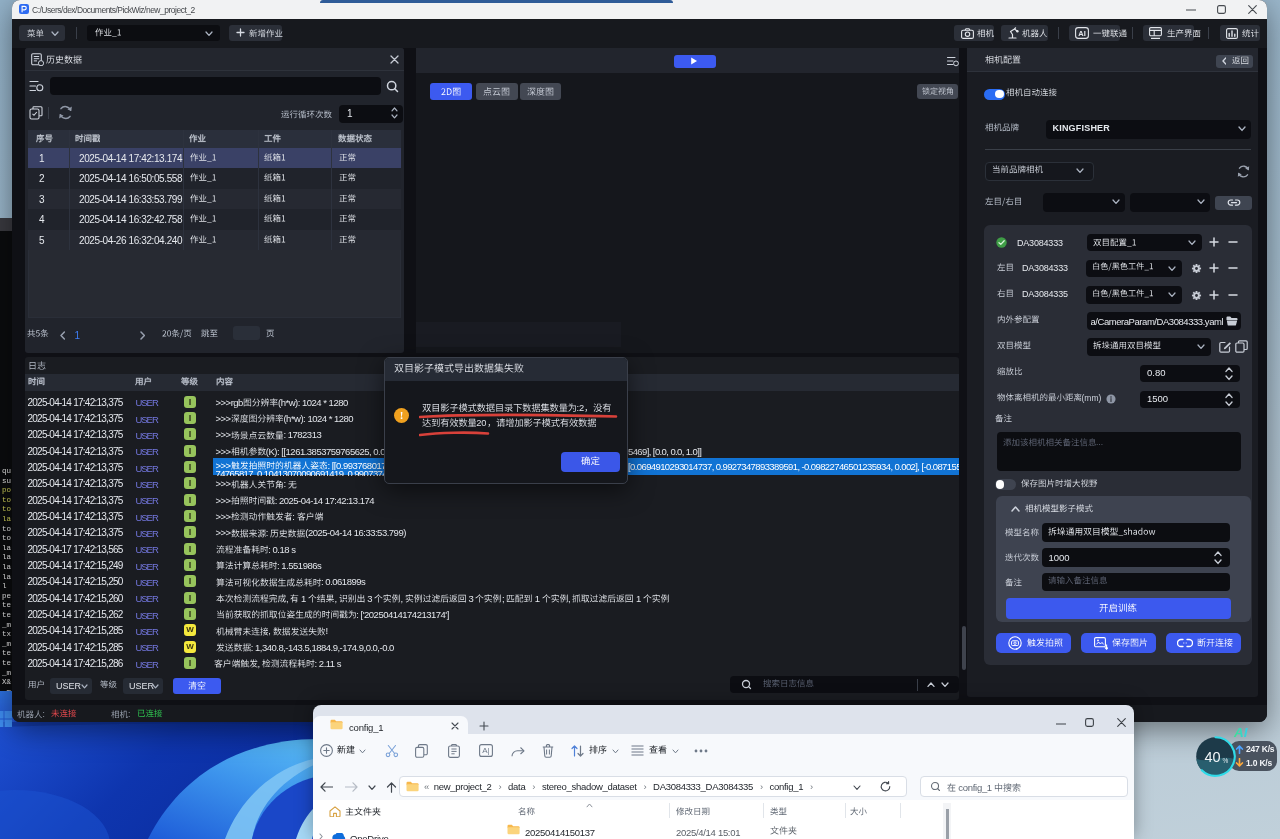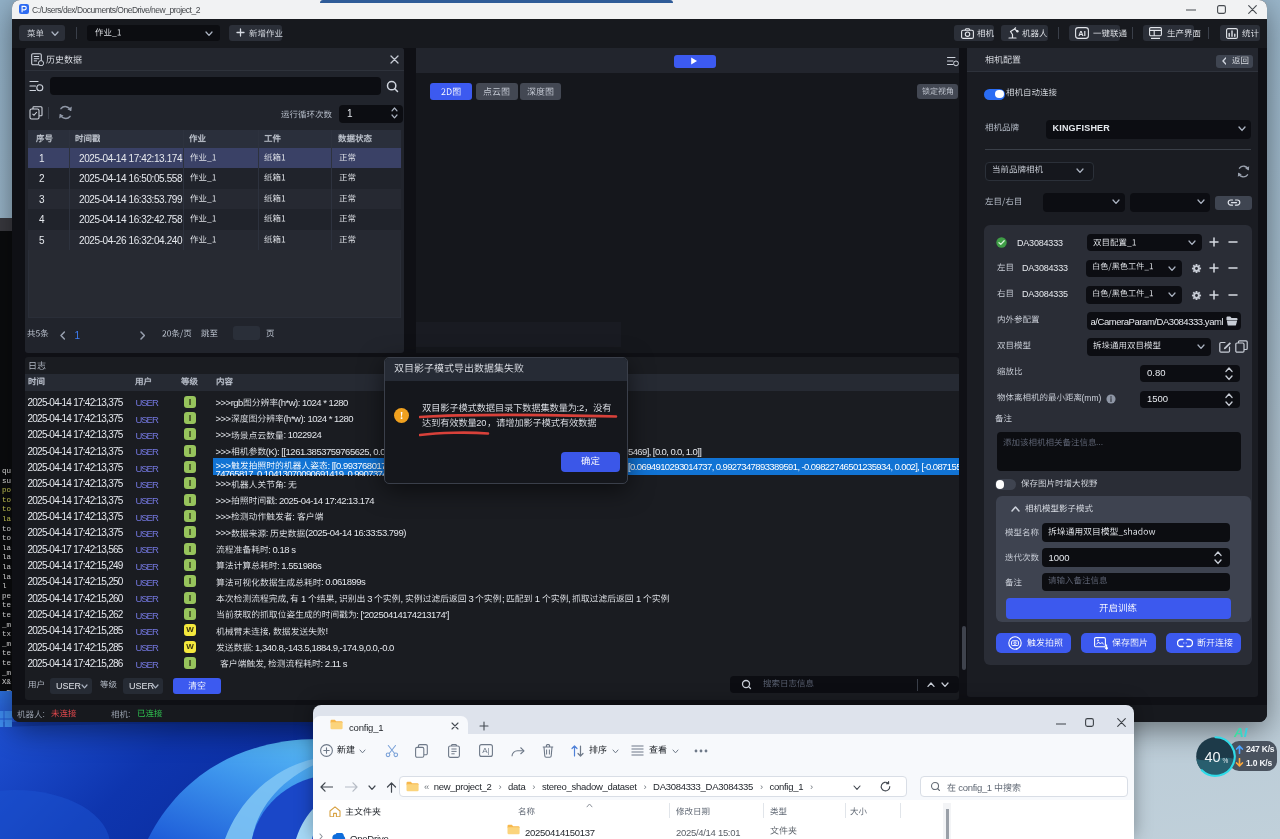--- a/index.html
+++ b/index.html
@@ -295,21 +295,21 @@
       <rect x="8.5" y="8.5" width="7.5" height="7.5" fill="#3f8ef2"></rect>
 </svg>
 <div id="app" style="position:absolute;left:11.5px;top:0;width:1255px;height:722px;background:#17191e;border-radius:8px;overflow:hidden;box-shadow:0 8px 30px rgba(0,0,0,.45)">
       <div style="position:absolute;left:0;top:0;width:100%;height:18.5px;background:#f1f2f3"></div>
       <div style="position:absolute;left:0;top:705px;width:100%;height:17px;background:#17191e"></div>
       <div id="appc" style="position:absolute;left:4px;top:0;width:1251px;height:722px">
 <svg style="position:absolute;left:3.5px;top:4px" width="10" height="10" viewBox="0 0 11 11">
   <rect x="0" y="0" width="11" height="11" rx="2.4" fill="#2e6bf2"></rect>
   <path d="M3.4 8.6 V2.6 H6.1 a1.9 1.9 0 0 1 0 3.8 H4.6" fill="none" stroke="#fff" stroke-width="1.25" stroke-linecap="round"></path>
 </svg>
-<div style="position:absolute;left:16.5px;top:4.5px;font:8.5px 'Liberation Sans';letter-spacing:-0.5px;color:#45484c">C:/Users/dex/Documents/OneDrive/new_project_2</div>
+<div style="position:absolute;left:16.5px;top:4.5px;font:8.5px 'Liberation Sans';letter-spacing:-0.5px;color:#45484c">C:/Users/dex/Documents/PickWiz/new_project_2</div>
 <div style="position:absolute;left:304px;top:0;width:353px;height:3px;background:#2e5b98;border-radius:3px 3px 0 0"></div>
 <svg style="position:absolute;left:1170px;top:8.5px" width="10" height="2" viewBox="0 0 10 2">
           <path d="M0 1 H10" stroke="#474b50" stroke-width="1.1"></path>
         </svg>
 <svg style="position:absolute;left:1201px;top:4.5px" width="9" height="9" viewBox="0 0 9 9">
           <rect x="0.6" y="0.6" width="7.8" height="7.8" rx="1.6" fill="none" stroke="#474b50" stroke-width="1.1"></rect>
         </svg>
 <svg style="position:absolute;left:1232px;top:4.5px" width="9" height="9" viewBox="0 0 9 9">
           <path d="M0.7 0.7 L8.3 8.3 M8.3 0.7 L0.7 8.3" stroke="#474b50" stroke-width="1.1" stroke-linecap="round"></path>
         </svg>
@@ -774,21 +774,21 @@
         <div style="position:absolute;left:168.5px;top:428.46000000000004px;width:12px;height:12px;background:#97c45c;border-radius:3px;text-align:center;font:bold 9px/12px 'Liberation Sans';color:#2c3118">I</div>
         <div style="position:absolute;left:200.0px;top:429.46000000000004px;white-space:nowrap"><span style="font:9.5px 'Liberation Sans';letter-spacing:-0.5px;color:#e3e6eb">&gt;&gt;&gt;</span><svg style="display:inline-block;vertical-align:-2.11px;" width="52.8" height="9.9" viewBox="0 0 52.8 9.9">
             <g transform="translate(0,7.74) scale(0.034375,-0.034375)" fill="#e3e6eb">
               <use href="#g573a" x="0"></use>
               <use href="#g666f" x="256"></use>
               <use href="#g70b9" x="512"></use>
               <use href="#g4e91" x="768"></use>
               <use href="#g6570" x="1024"></use>
               <use href="#g91cf" x="1280"></use>
             </g>
-          </svg><span style="font:9.5px 'Liberation Sans';letter-spacing:-0.5px;color:#e3e6eb">: 1022924</span></div>
+          </svg><span style="font:9.5px 'Liberation Sans';letter-spacing:-0.5px;color:#e3e6eb">: 1782313</span></div>
         <div style="position:absolute;left:12.0px;top:445.79px;font:10px 'Liberation Sans';letter-spacing:-0.75px;color:#e3e6eb;white-space:nowrap">2025-04-14 17:42:13,375</div>
         <div style="position:absolute;left:120.0px;top:446.29px;font:9.5px 'Liberation Sans';letter-spacing:-1.05px;color:#7478e0">USER</div>
         <div style="position:absolute;left:168.5px;top:444.79px;width:12px;height:12px;background:#97c45c;border-radius:3px;text-align:center;font:bold 9px/12px 'Liberation Sans';color:#2c3118">I</div>
         <div style="position:absolute;left:200.0px;top:445.79px;white-space:nowrap"><span style="font:9.5px 'Liberation Sans';letter-spacing:-0.5px;color:#e3e6eb">&gt;&gt;&gt;</span><svg style="display:inline-block;vertical-align:-2.11px;" width="35.2" height="9.9" viewBox="0 0 35.2 9.9">
             <g transform="translate(0,7.74) scale(0.034375,-0.034375)" fill="#e3e6eb">
               <use href="#g76f8" x="0"></use>
               <use href="#g673a" x="256"></use>
               <use href="#g53c2" x="512"></use>
               <use href="#g6570" x="768"></use>
             </g>
@@ -1060,21 +1060,21 @@
             <g transform="translate(0,7.74) scale(0.034375,-0.034375)" fill="#e3e6eb">
               <use href="#g53d1" x="0"></use>
               <use href="#g9001" x="256"></use>
               <use href="#g6570" x="512"></use>
               <use href="#g636e" x="768"></use>
             </g>
           </svg><span style="font:9.5px 'Liberation Sans';letter-spacing:-0.5px;color:#e3e6eb">: 1,340.8,-143.5,1884.9,-174.9,0.0,-0.0</span></div>
         <div style="position:absolute;left:12.0px;top:658.0799999999999px;font:10px 'Liberation Sans';letter-spacing:-0.75px;color:#e3e6eb;white-space:nowrap">2025-04-14 17:42:15,286</div>
         <div style="position:absolute;left:120.0px;top:658.5799999999999px;font:9.5px 'Liberation Sans';letter-spacing:-1.05px;color:#7478e0">USER</div>
         <div style="position:absolute;left:168.5px;top:657.0799999999999px;width:12px;height:12px;background:#97c45c;border-radius:3px;text-align:center;font:bold 9px/12px 'Liberation Sans';color:#2c3118">I</div>
-        <div style="position:absolute;left:204px;top:658.0799999999999px;white-space:nowrap"><svg style="display:inline-block;vertical-align:-2.11px;" width="44.0" height="9.9" viewBox="0 0 44.0 9.9">
+        <div style="position:absolute;left:198px;top:658.0799999999999px;white-space:nowrap"><svg style="display:inline-block;vertical-align:-2.11px;" width="44.0" height="9.9" viewBox="0 0 44.0 9.9">
             <g transform="translate(0,7.74) scale(0.034375,-0.034375)" fill="#e3e6eb">
               <use href="#g5ba2" x="0"></use>
               <use href="#g6237" x="256"></use>
               <use href="#g7aef" x="512"></use>
               <use href="#g89e6" x="768"></use>
               <use href="#g53d1" x="1024"></use>
             </g>
           </svg><span style="font:9.5px 'Liberation Sans';letter-spacing:-0.5px;color:#e3e6eb">, </span><svg style="display:inline-block;vertical-align:-2.11px;" width="52.8" height="9.9" viewBox="0 0 52.8 9.9">
             <g transform="translate(0,7.74) scale(0.034375,-0.034375)" fill="#e3e6eb">
               <use href="#g68c0" x="0"></use>

